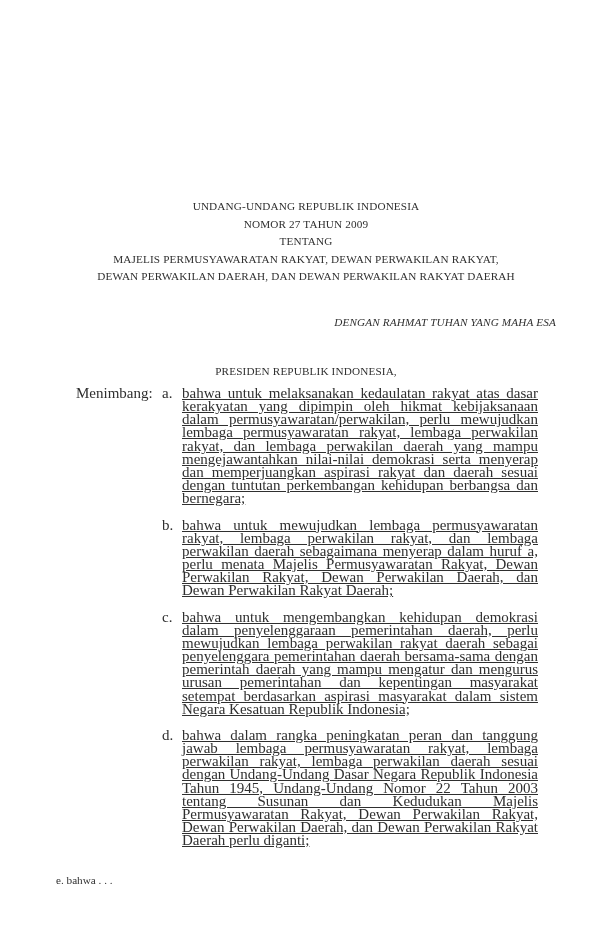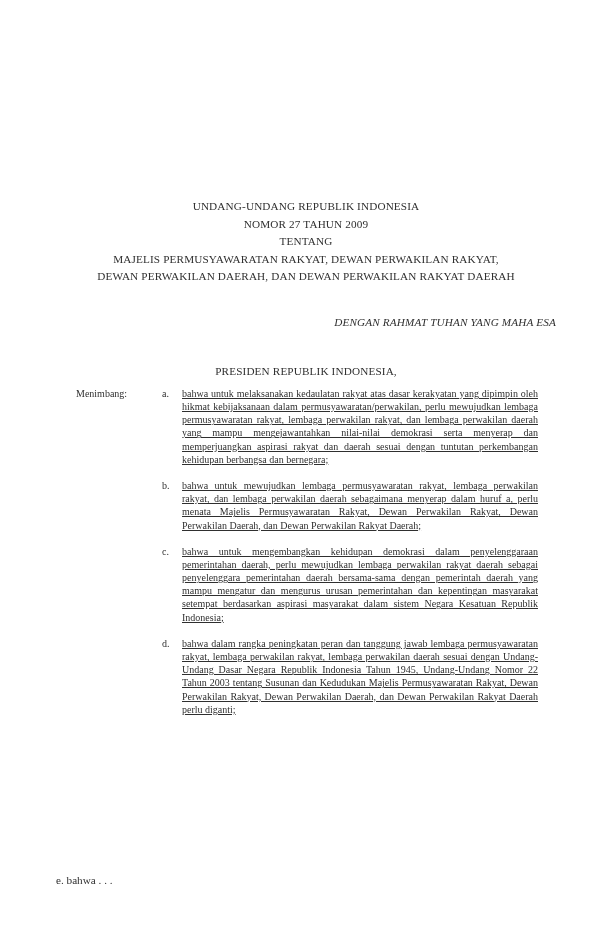--- a/index.html
+++ b/index.html
@@ -65,21 +65,21 @@
     letter-spacing: 0.15px;
     margin-top: 21px;
   }
 
   
   .considerations {
     position: absolute;
     left: 76px;
     top: 387px;
     width: 462px;
-    font-size: 10px;
+    font-size: 15px;
     line-height: 13.15px;
   }
 
   .cons-row {
     display: flex;
     align-items: flex-start;
   }
 
   .cons-label {
     flex: 0 0 86px;

